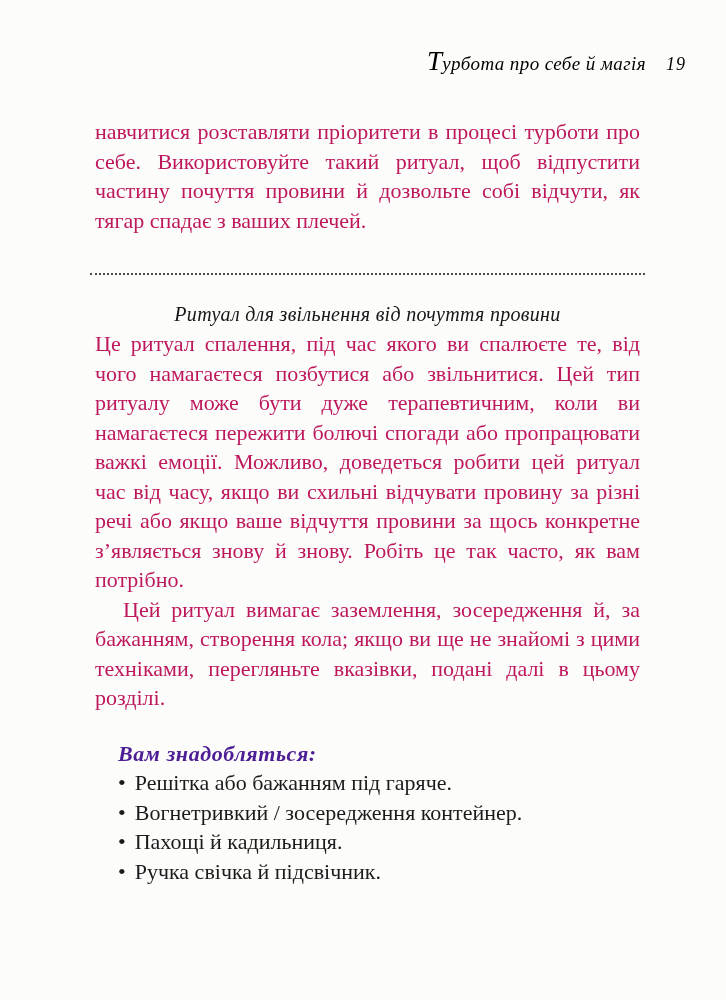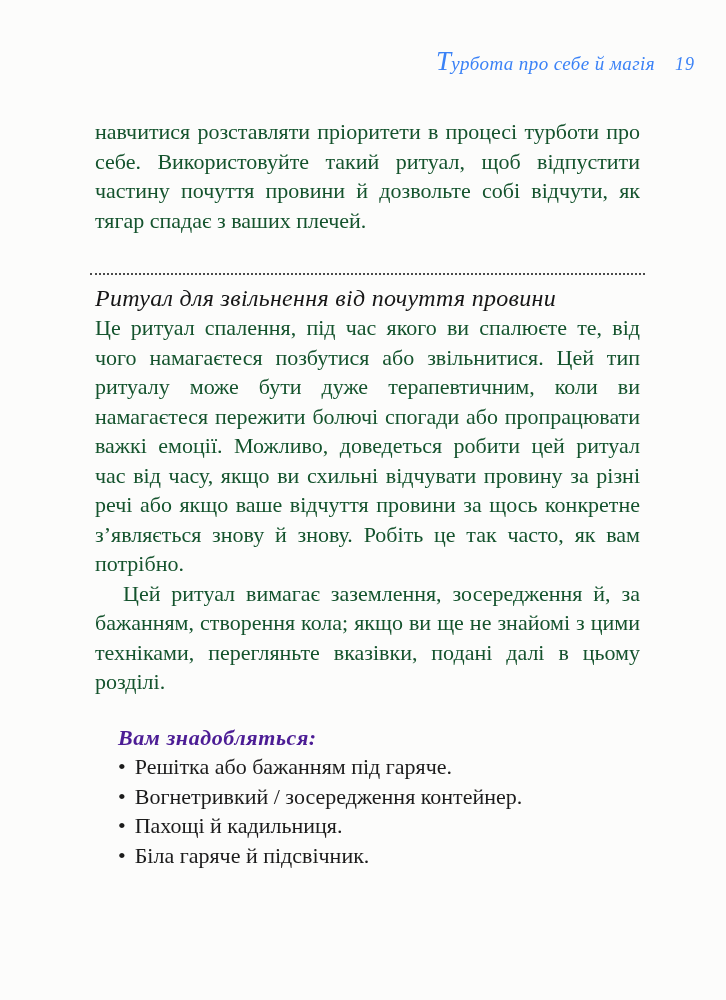--- a/index.html
+++ b/index.html
@@ -17,23 +17,23 @@
     font-family: "Liberation Serif", "DejaVu Serif", serif;
     overflow: hidden;
     box-sizing: border-box;
   }
 
   
   .running-head {
     display: flex;
     justify-content: flex-end;
     align-items: baseline;
-    padding: 46px 31px 0 0;
+    padding: 46px 40px 0 0;
     font-style: italic;
-    color: #3b82f6;
+    color: #000000;
   }
   .rh-title {
     font-size: 19px;
     letter-spacing: 0.4px;
   }
   .rh-title::first-letter {
     font-size: 27px;
   }
   .rh-page {
     font-size: 18px;
@@ -43,38 +43,39 @@
 
   
   .content {
     margin: 0 86px 0 95px;
   }
   .body-text {
     margin: 0;
     font-size: 22px;
     line-height: 29.5px;
     text-align: justify;
-    color: #14532d;
+    color: #be185d;
   }
   .p-intro { margin-top: 40px; }
 
   .separator {
     margin-top: 38px;
     height: 0;
     border-top: 2px dotted #4a4a4a;
     margin-left: -5px;
     margin-right: -5px;
   }
 
   .section-heading {
-    margin: 8px 0 0 0;
-    font-size: 24px;
+    margin: 24px 0 0 0;
+    font-size: 20px;
     line-height: 30px;
     font-weight: 500;
     font-style: italic;
+    text-align: center;
     letter-spacing: 0.3px;
     color: #161616;
   }
 
   .p-body2 { }
   .p-indent { text-indent: 28px; }
 
   
   .supplies {
     margin: 26px 0 0 23px;
@@ -124,18 +125,18 @@
       <div class="supply-item">
         <span class="bullet">•</span><span>Решітка або бажанням під гаряче.</span>
       </div>
       <div class="supply-item">
         <span class="bullet">•</span><span>Вогнетривкий / зосередження контейнер.</span>
       </div>
       <div class="supply-item">
         <span class="bullet">•</span><span>Пахощі й кадильниця.</span>
       </div>
       <div class="supply-item">
-        <span class="bullet">•</span><span>Біла гаряче й підсвічник.</span>
+        <span class="bullet">•</span><span>Ручка свічка й підсвічник.</span>
       </div>
     </div>
 
   </div>
 </div>
 
 </body></html>

